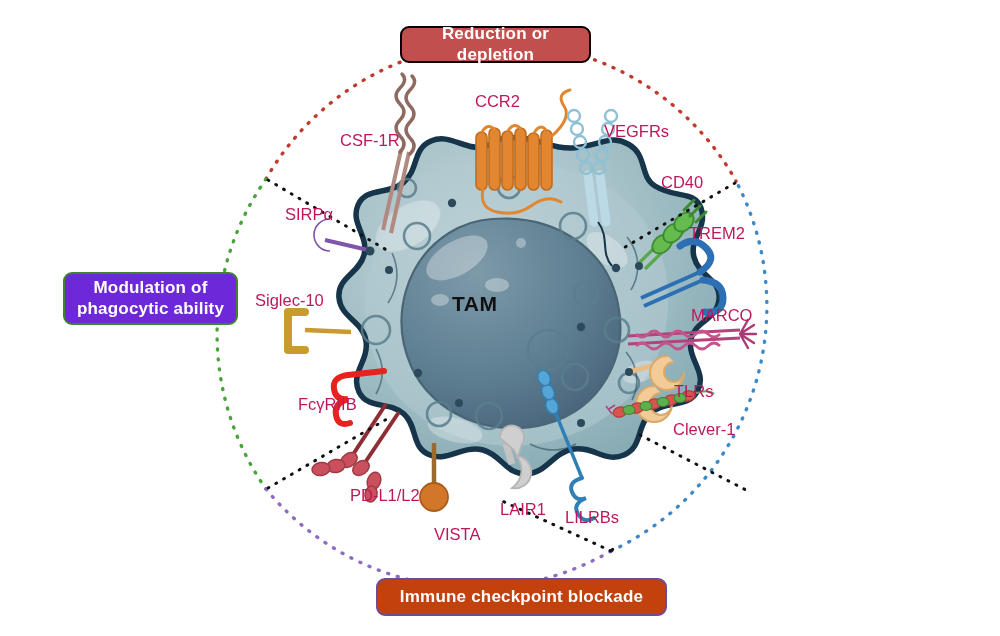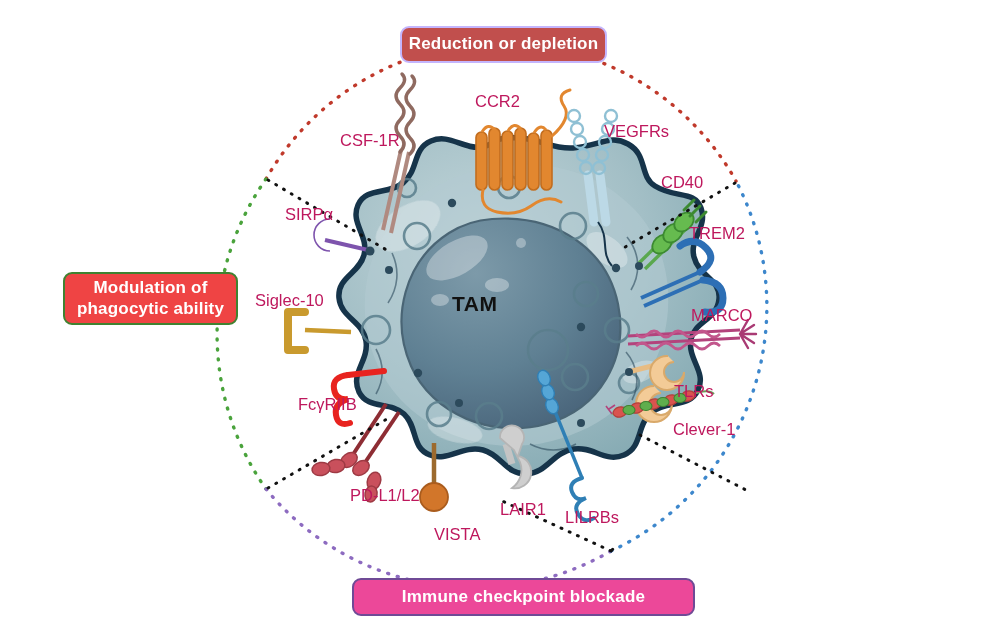--- a/index.html
+++ b/index.html
@@ -11,24 +11,24 @@
     display:flex;align-items:center;justify-content:center;
     text-align:center;
     color:#ffffff;
     font-weight:bold;
     font-size:17px;
     line-height:1.18;
     border-radius:9px;
     box-sizing:border-box;
     letter-spacing:.2px;
   }
-  #cat-top{left:400px;top:26px;width:207px;height:37px;background:#c14f4d;border:2px solid #c4b5fd;}
-  #cat-left{left:63px;top:272px;width:175px;height:53px;background:#ef4444;border:2px solid #3f8231;}
+  #cat-top{left:400px;top:26px;width:191px;height:37px;background:#c14f4d;border:2px solid #000000;}
+  #cat-left{left:63px;top:272px;width:175px;height:53px;background:#6d28d9;border:2px solid #3f8231;}
   #cat-right{left:787px;top:283px;width:152px;height:37px;background:#2a80a8;border:2px solid #1e6283;}
-  #cat-bottom{left:352px;top:578px;width:343px;height:38px;background:#ec4899;border:2px solid #6f4a96;}
+  #cat-bottom{left:376px;top:578px;width:291px;height:38px;background:#c2410c;border:2px solid #6f4a96;}
 
   .rlabel{
     position:absolute;
     font-size:16.5px;
     color:#be185d;
     white-space:nowrap;
     font-family:"Liberation Sans",sans-serif;
   }
   #tam-label{
     position:absolute;left:452px;top:292px;

